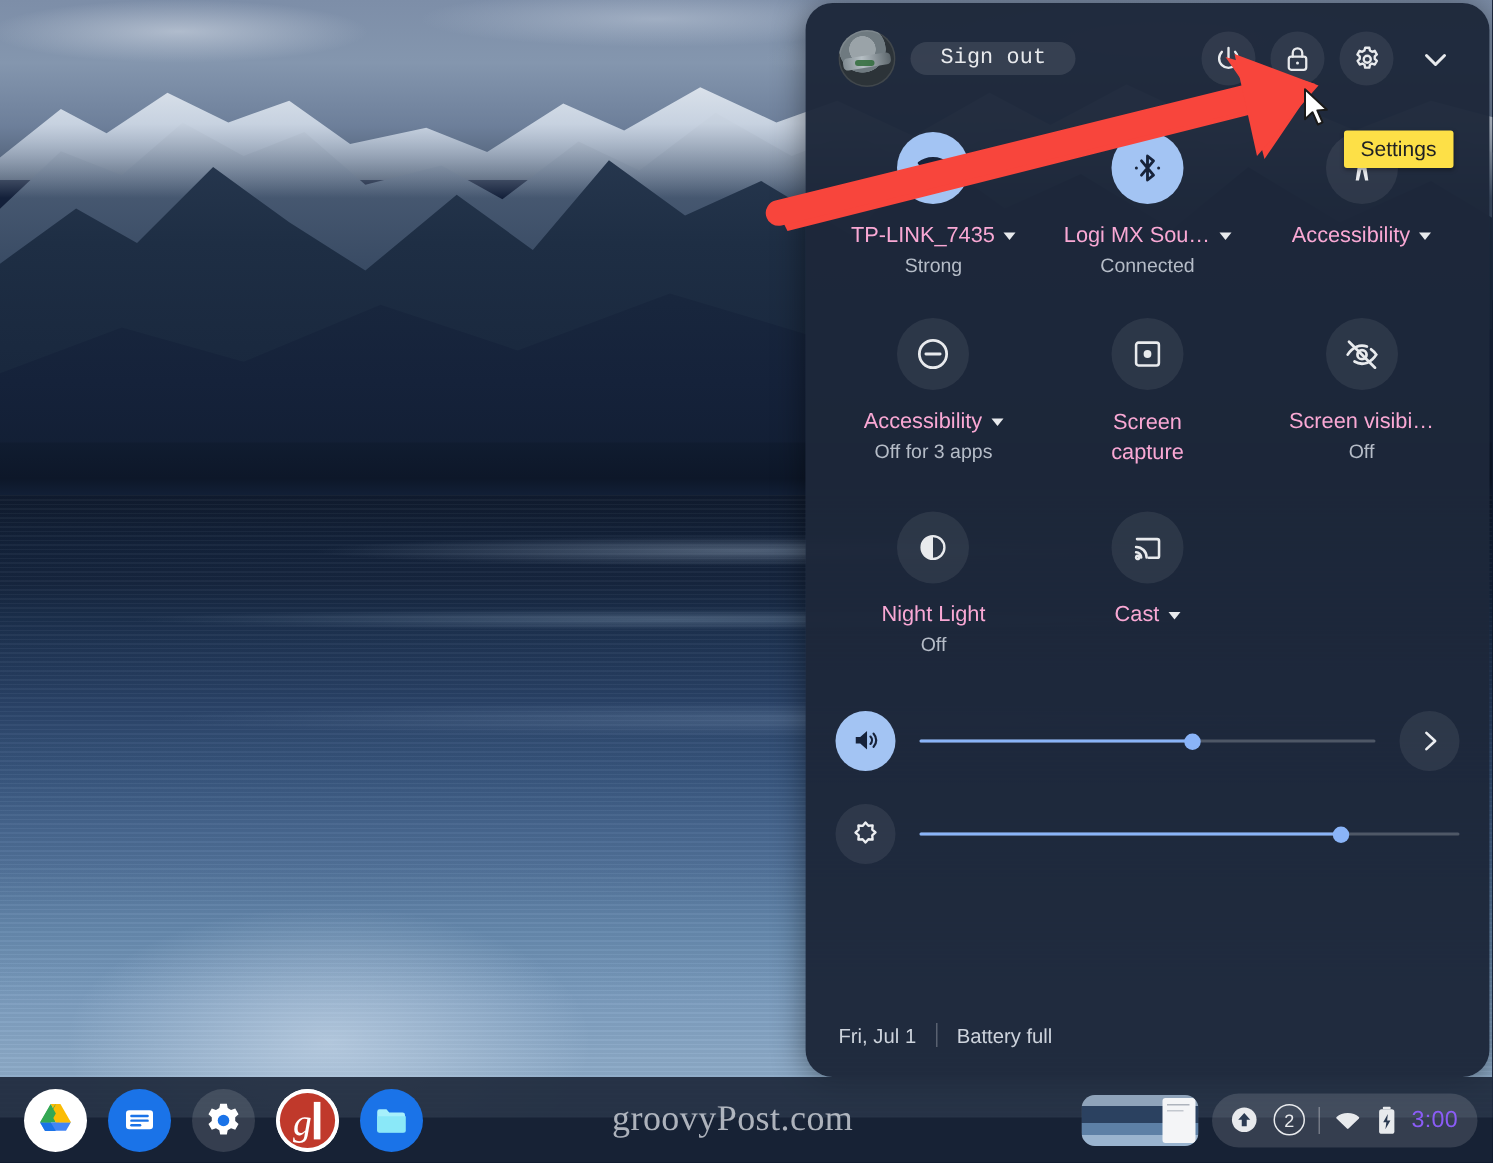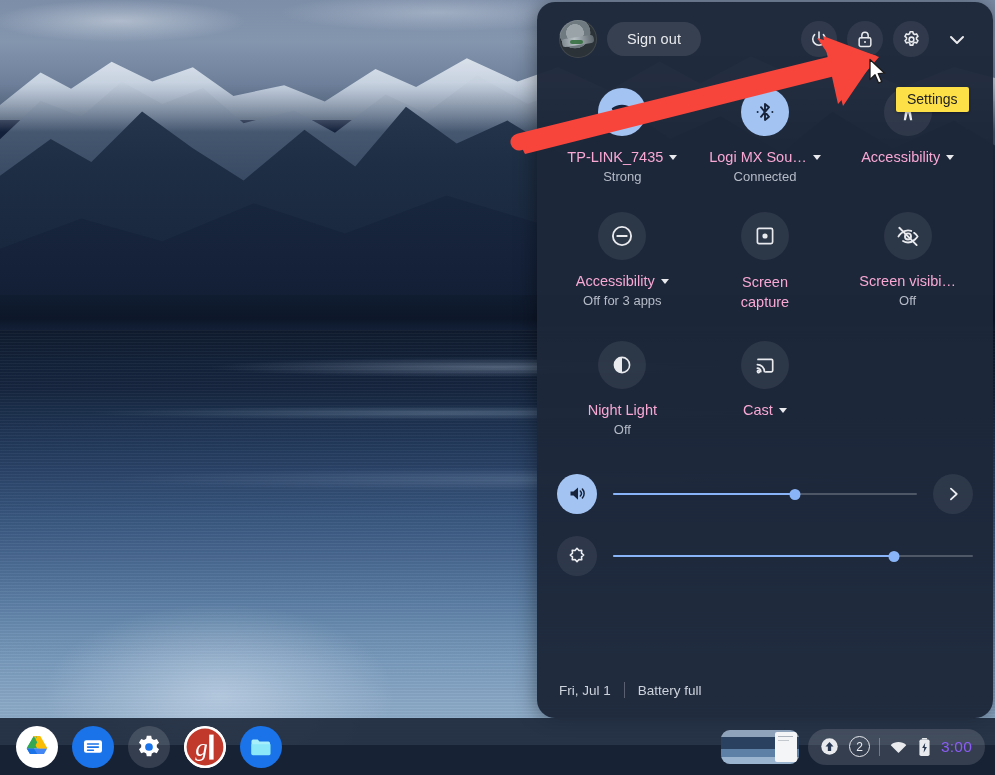--- a/index.html
+++ b/index.html
@@ -96,23 +96,23 @@
   .avatar::before{
     content:""; position:absolute; left:8%; top:44%; width:84%; height:22%;
     background:linear-gradient(90deg,#7f8a90,#b6bfc4 40%,#5c666c);
     transform:rotate(-9deg); border-radius:3px;
   }
   .avatar::after{
     content:""; position:absolute; left:28%; top:52%; width:34%; height:10%;
     background:#2f6b3a; border-radius:2px; opacity:.85;
   }
   .signout {
-    height:34px; padding:0 20px; border:none; border-radius:17px;
+    height:22px; padding:0 20px; border:none; border-radius:17px;
     background:rgba(255,255,255,.10); color:#e8eaed;
-    font-size:14.5px; font-family:Liberation Sans, sans-serif; cursor:pointer;
+    font-size:14.5px; font-family:Liberation Mono, monospace; cursor:pointer;
     letter-spacing:.1px;
   }
   .icon-btn {
     width:36px; height:36px; border-radius:50%; border:none;
     background:rgba(255,255,255,.075); color:#e8eaed;
     display:flex; align-items:center; justify-content:center;
     cursor:pointer; flex:0 0 auto;
   }
   .icon-btn.plain { background:transparent; }
   .head-spacer { flex:1 1 auto; }
@@ -521,20 +521,21 @@
     </div>
 
     <div class="app-icon app-files">
       <svg width="26" height="26" viewBox="0 0 24 24">
         <path d="M3.2 6.6a1.5 1.5 0 0 1 1.5-1.5h4.2l1.7 1.9h8.2a1.5 1.5 0 0 1 1.5 1.5v9.4a1.3 1.3 0 0 1-1.3 1.3H4.5a1.3 1.3 0 0 1-1.3-1.3z" fill="#a7f0fb"></path>
         <path d="M3.2 9.4h17.6v8.9a1.3 1.3 0 0 1-1.3 1.3H4.5a1.3 1.3 0 0 1-1.3-1.3z" fill="#8ae8f8"></path>
       </svg>
     </div>
   </div>
 
+  <div class="watermark">groovyPost.com</div>
 
   <div class="shelf-right">
     <div class="window-preview">
       <div class="wp-strip"></div>
       <div class="wp-page"></div>
     </div>
 
     <div class="status-tray">
       <svg width="21" height="21" viewBox="0 0 24 24">
         <circle cx="12" cy="12" r="9.4" fill="#e8eaed"></circle>

